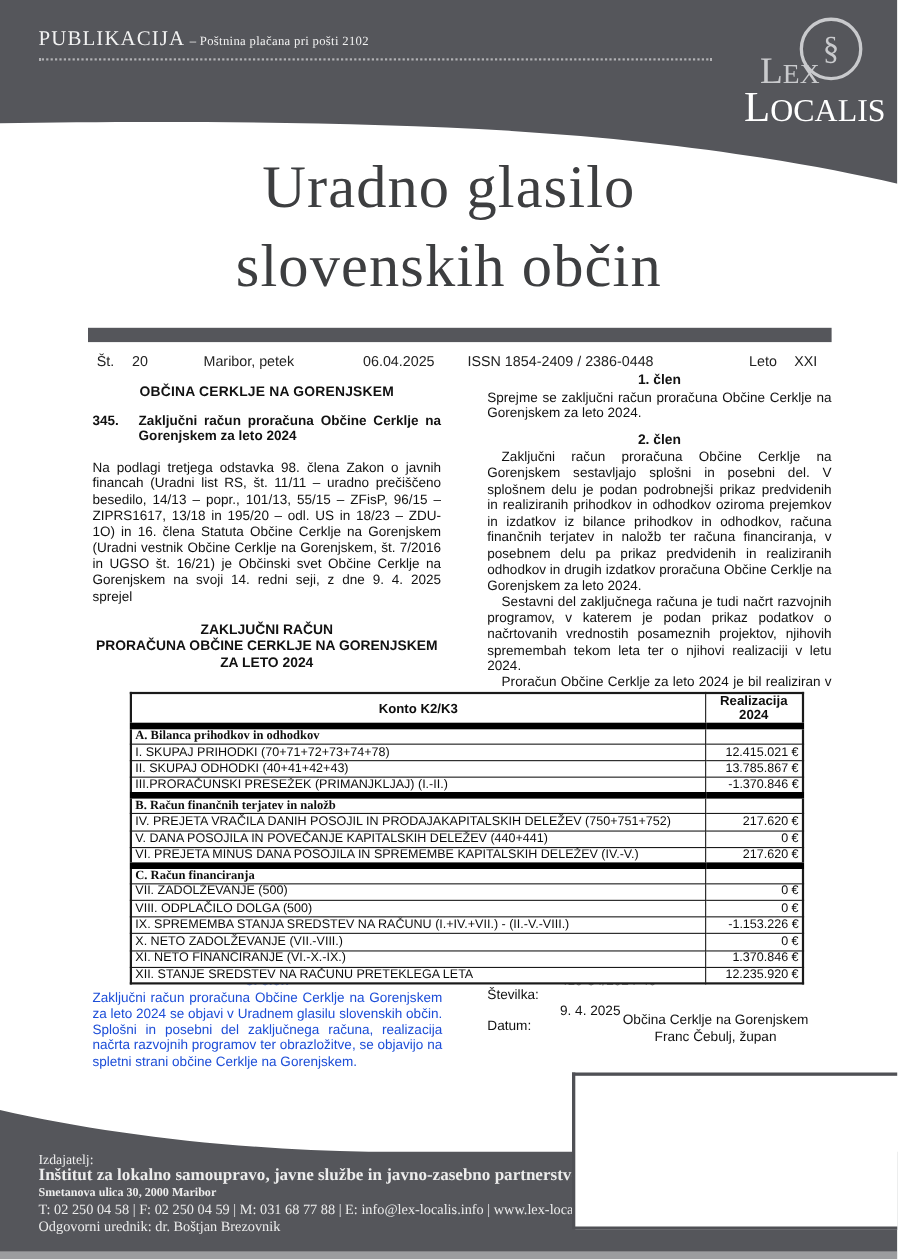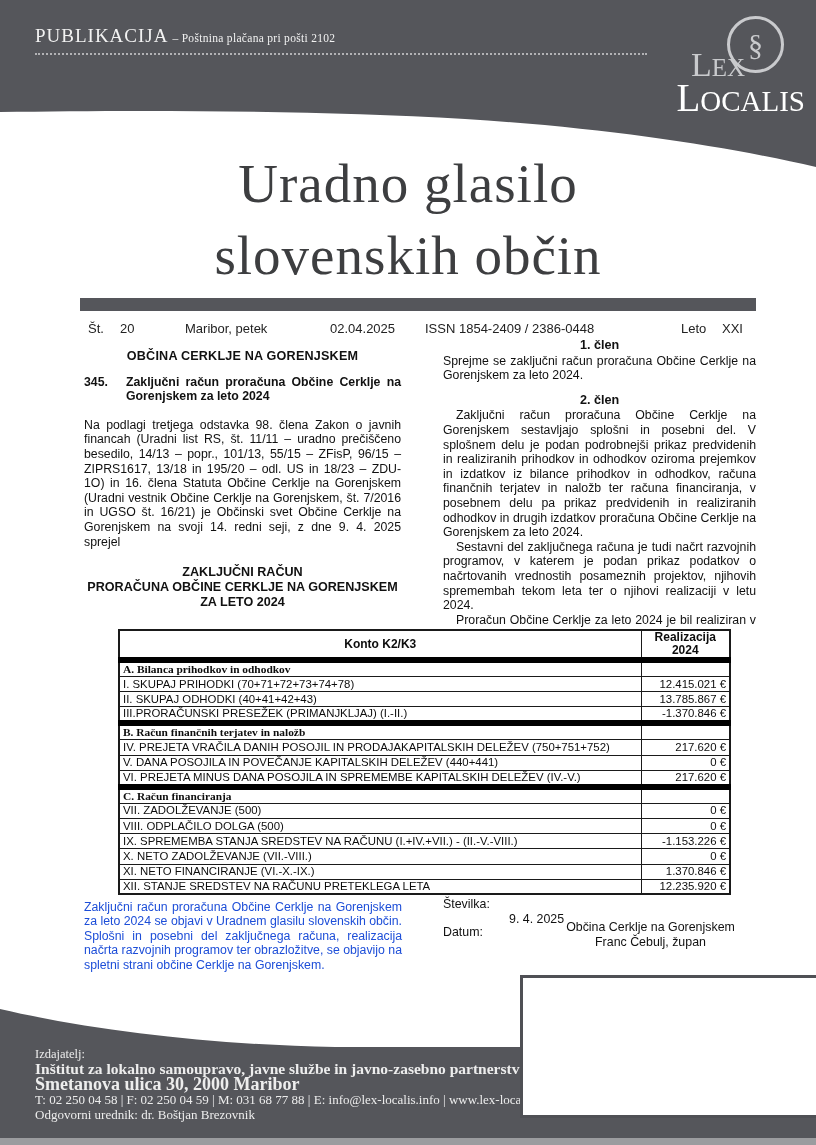--- a/index.html
+++ b/index.html
@@ -24,21 +24,21 @@
     font-family:"Liberation Serif", serif; color:#c9cacd; font-size:30px; line-height:52px; }
   .logo-lex { position:absolute; left:645px; top:48px; width:100px; z-index:2; text-align:right;
     font-family:"Liberation Serif", serif; color:#c9cacd; white-space:nowrap; }
   .logo-lex .cap { font-size:34px; line-height:34px; }
   .logo-lex .sm  { font-size:25px; }
   .logo-localis { position:absolute; left:615px; top:78px; width:190px; z-index:2; text-align:right;
     font-family:Liberation Serif, serif; color:#ffffff; white-space:nowrap; }
   .logo-localis .cap { font-size:39px; line-height:39px; }
   .logo-localis .sm  { font-size:29px; }
 
-  .gazette-title { position:absolute; left:0; top:148px; width:816px; z-index:0;
+  .gazette-title { position:absolute; left:0; top:134px; width:816px; z-index:0;
     text-align:center; font-family:"Liberation Serif", serif; color:#3d3e40;
     font-size:55px; line-height:72px; letter-spacing:1px; }
 
   .rule-bar { position:absolute; left:80px; top:298px; width:676px; height:13px; background:#55565b; }
 
   .meta-row { position:absolute; top:321px; left:0; width:816px; font-size:13px; color:#222; }
   .meta-row span { position:absolute; white-space:nowrap; }
   .m-stlbl { left:88px; }  .m-stnum { left:120px; } .m-place { left:185px; }
   .m-date { left:330px; }  .m-issn { left:425px; }  .m-letolbl { left:681px; } .m-leto { left:722px; }
 
@@ -75,21 +75,21 @@
     font-size:12.4px; line-height:14.6px; color:#111; }
 
   .white-box { position:absolute; left:520px; top:975px; width:296px; height:143px;
     background:#ffffff; border:3px solid #4f5055; border-right:none; z-index:6; }
 
   .footer-text { position:absolute; left:35px; top:1047px; z-index:3; color:#ededed;
     font-family:"Liberation Serif", serif; white-space:nowrap; }
   .f-line { font-size:13px; line-height:15px; }
   .f-pub   { font-size:12.5px; line-height:14px; }
   .f-name  { font-weight:bold; font-size:15.5px; line-height:16px; }
-  .f-addr  { font-weight:bold; font-size:18px; }
+  .f-addr  { font-weight:bold; font-size:11px; }
   .page-edge { position:absolute; left:0; top:1138px; width:816px; height:7px; background:#9b9c9f; z-index:2; }
 </style>
 </head>
 <body>
 
 <div class="page">
 
   <svg class="band" width="816" height="170" viewBox="0 0 816 170">
     <path d="M0,0 H816 V167 C730,147 610,128 465,119 C310,110 140,110 0,112 Z" fill="#55565b"></path>
   </svg>
@@ -108,21 +108,21 @@
     <div>Uradno glasilo</div>
     <div>slovenskih občin</div>
   </div>
 
   <div class="rule-bar"></div>
 
   <div class="meta-row">
     <span class="m-stlbl">Št.</span>
     <span class="m-stnum">20</span>
     <span class="m-place">Maribor, petek</span>
-    <span class="m-date">02.04.2025</span>
+    <span class="m-date">06.04.2025</span>
     <span class="m-issn">ISSN 1854-2409 / 2386-0448</span>
     <span class="m-letolbl">Leto</span>
     <span class="m-leto">XXI</span>
   </div>
 
   <div class="col col-left">
     <div class="cheading muni-heading">OBČINA CERKLJE NA GORENJSKEM</div>
     <div class="item-row">
       <div class="item-num">345.</div>
       <div class="item-title">Zaključni račun proračuna Občine Cerklje na Gorenjskem za leto 2024</div>

